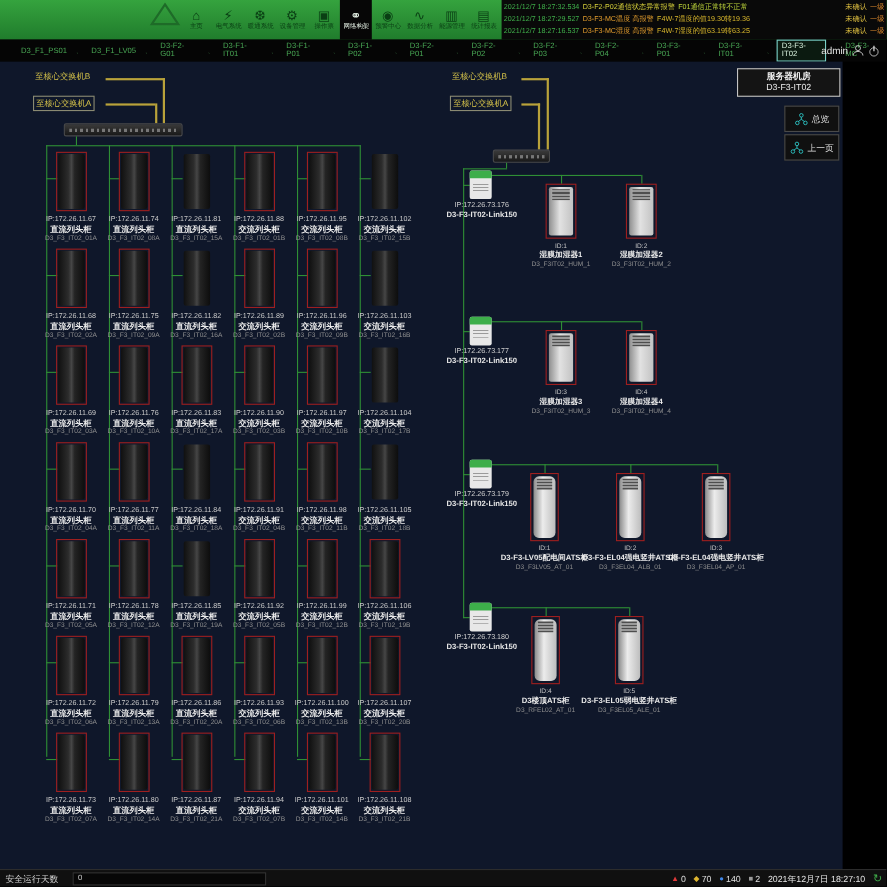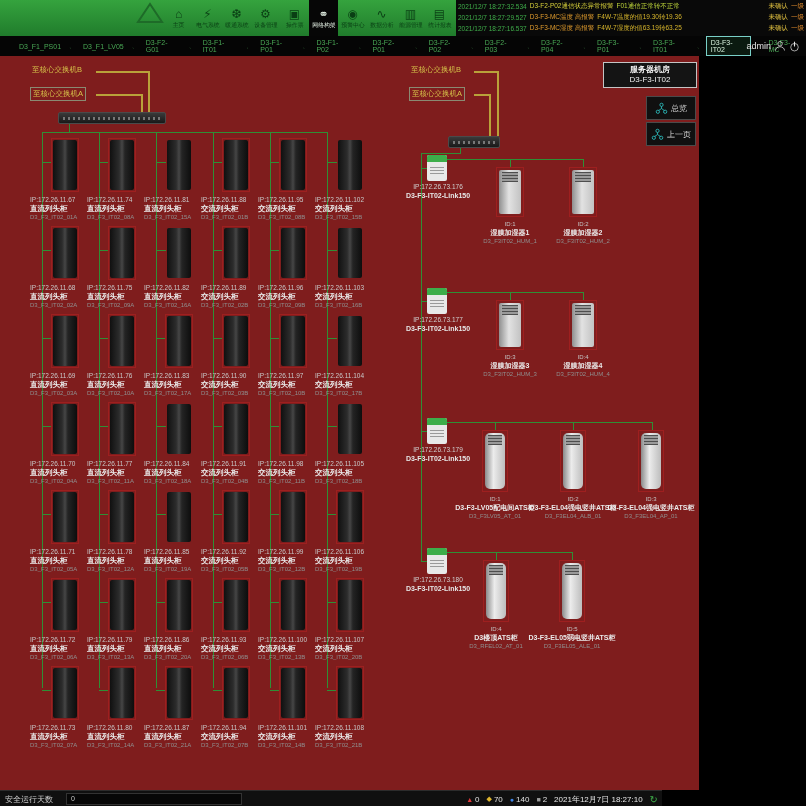--- a/index.html
+++ b/index.html
@@ -33,41 +33,41 @@
   .tabbar{position:absolute;left:0;top:36px;width:806px;height:20px;background:#050505;
     display:flex;align-items:center;padding-left:8px;box-sizing:border-box;}
   .tab{display:flex;align-items:center;font-size:7px;color:#49a855;cursor:pointer;}
   .tab .tab-sep{color:#33663a;margin:0 3px;font-size:6px;}
   .tab .tab-label{padding:2px 4px;border:1px solid transparent;}
   .tab.active .tab-label{border:1px solid #79d0c8;color:#d9f2de;background:#0b1a10;}
   .admin-box{position:absolute;right:6px;top:36px;height:20px;display:flex;align-items:center;
     gap:3px;color:#e6e6e6;font-size:9px;}
 
   
-  .canvas{position:absolute;left:0;top:56px;width:699px;height:734px;background:#7f1d1d;}
+  .canvas{position:absolute;left:0;top:56px;width:766px;height:734px;background:#0f172a;}
   .gl{position:absolute;background:#2f8f35;}
   .yl{position:absolute;background:#b9a23a;}
   .uplink{position:absolute;color:#d6c34a;font-size:7.5px;white-space:nowrap;padding:1px 2px;}
   .uplink.boxed{border:1px solid #8a8a72;}
   .switch{position:absolute;height:12px;background:linear-gradient(#3a3a3a,#191919);
     border:1px solid #4a4a4a;border-radius:2px;box-sizing:border-box;}
   .switch .ports{position:absolute;left:4px;right:4px;top:4px;height:3px;
     background:repeating-linear-gradient(90deg,#777 0 2px,transparent 2px 5px);}
 
   
   .grid{position:absolute;left:36px;top:80px;display:grid;
     grid-template-columns:repeat(6,57px);grid-auto-rows:88px;}
   .cell{position:relative;}
   .cell::before{content:"";position:absolute;left:6px;top:26px;width:10px;height:1px;background:#2f8f35;}
   .rack-box{position:absolute;left:15px;top:2px;width:28px;height:54px;border:1px solid transparent;
     padding:1px;box-sizing:border-box;}
   .rack-box.alarm{border-color:#9e1f1f;}
   .rack{width:100%;height:100%;border-radius:2px;
     background:linear-gradient(90deg,#101010,#2c2c2c 38%,#464646 50%,#242424 62%,#0d0d0d);}
-  .cell .labels{position:absolute;left:-6px;top:60px;width:69px;}
+  .cell .labels{position:absolute;left:-6px;top:60px;width:69px;text-align:center;}
   .lbl-ip{font-size:6.5px;color:#c8c8c8;line-height:8px;white-space:nowrap;}
   .lbl-type{font-size:7.5px;color:#eaeaea;font-weight:bold;line-height:9px;white-space:nowrap;}
   .lbl-code{font-size:6px;color:#8f8f8f;line-height:8px;white-space:nowrap;}
 
   
   .gw{position:absolute;width:20px;height:26px;background:#e8e8e8;border-radius:2px;}
   .gw::before{content:"";position:absolute;left:0;top:0;right:0;height:7px;background:#3dae4a;
     border-radius:2px 2px 0 0;}
   .gw::after{content:"";position:absolute;left:3px;right:3px;top:11px;height:8px;
     background:repeating-linear-gradient(0deg,#9a9a9a 0 1px,transparent 1px 3px);}
@@ -92,21 +92,21 @@
 
   
   .room-box{position:absolute;right:2px;top:6px;width:92px;border:1px solid #c4c4c4;background:#141414;
     text-align:center;padding:2px 0;color:#f0f0f0;}
   .room-box .r1{font-size:8px;line-height:10px;font-weight:bold;}
   .room-box .r2{font-size:8px;line-height:10px;}
   .nav-btn{position:absolute;right:3px;width:48px;height:22px;background:#101010;border:1px solid #4a4a4a;
     display:flex;align-items:center;justify-content:center;gap:3px;color:#dadada;font-size:8px;cursor:pointer;}
 
   
-  .statusbar{position:absolute;left:0;bottom:0;width:662px;height:16px;background:#101010;
+  .statusbar{position:absolute;left:0;bottom:0;width:806px;height:16px;background:#101010;
     border-top:1px solid #2c2c2c;box-sizing:border-box;}
   .sb-label{position:absolute;left:5px;top:3px;font-size:8px;color:#d0d0d0;}
   .sb-value{position:absolute;left:66px;top:2px;width:170px;height:10px;background:#070707;
     border:1px solid #333;font-size:7px;color:#cccccc;padding-left:4px;line-height:10px;}
   .sb-right{position:absolute;right:4px;top:0;height:16px;display:flex;align-items:center;gap:7px;}
   .sb-count{display:flex;align-items:center;gap:2px;font-size:8px;color:#e0e0e0;}
   .ic-crit{color:#e03a3a;font-size:7px;}
   .ic-warn{color:#dfb62f;font-size:7px;}
   .ic-info{color:#3f86e8;font-size:7px;}
   .ic-other{color:#9a9a9a;font-size:7px;}

